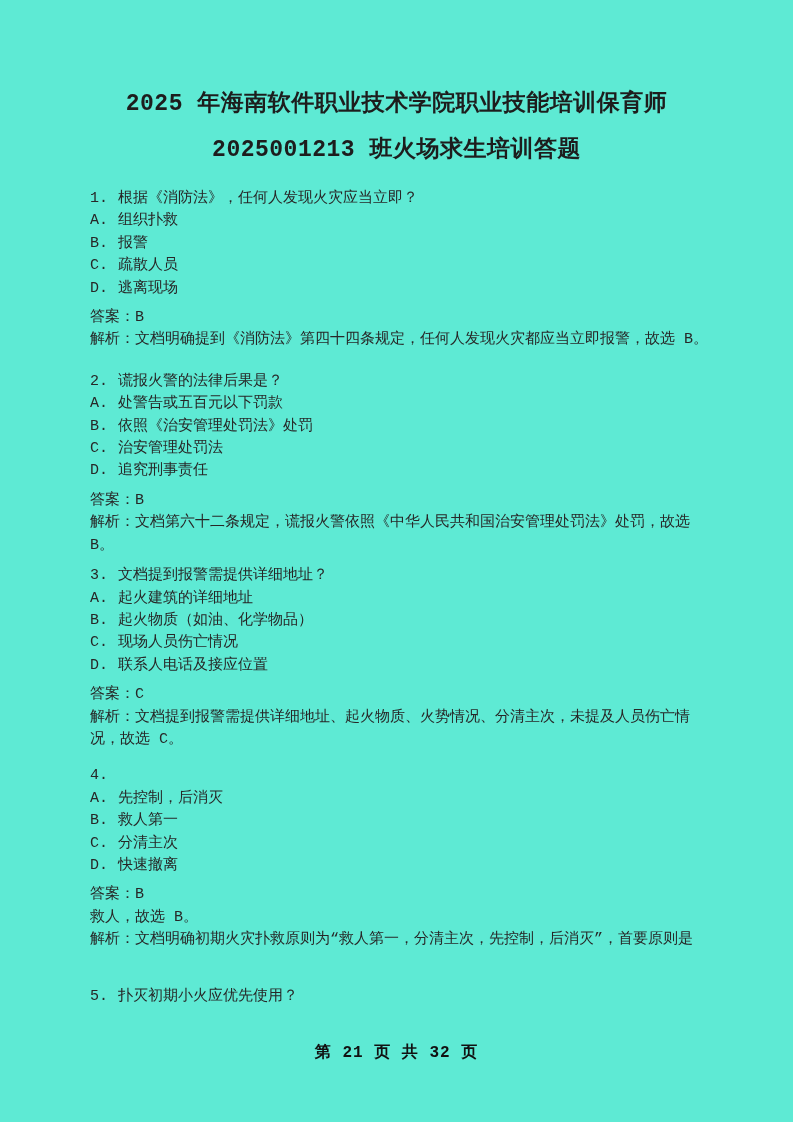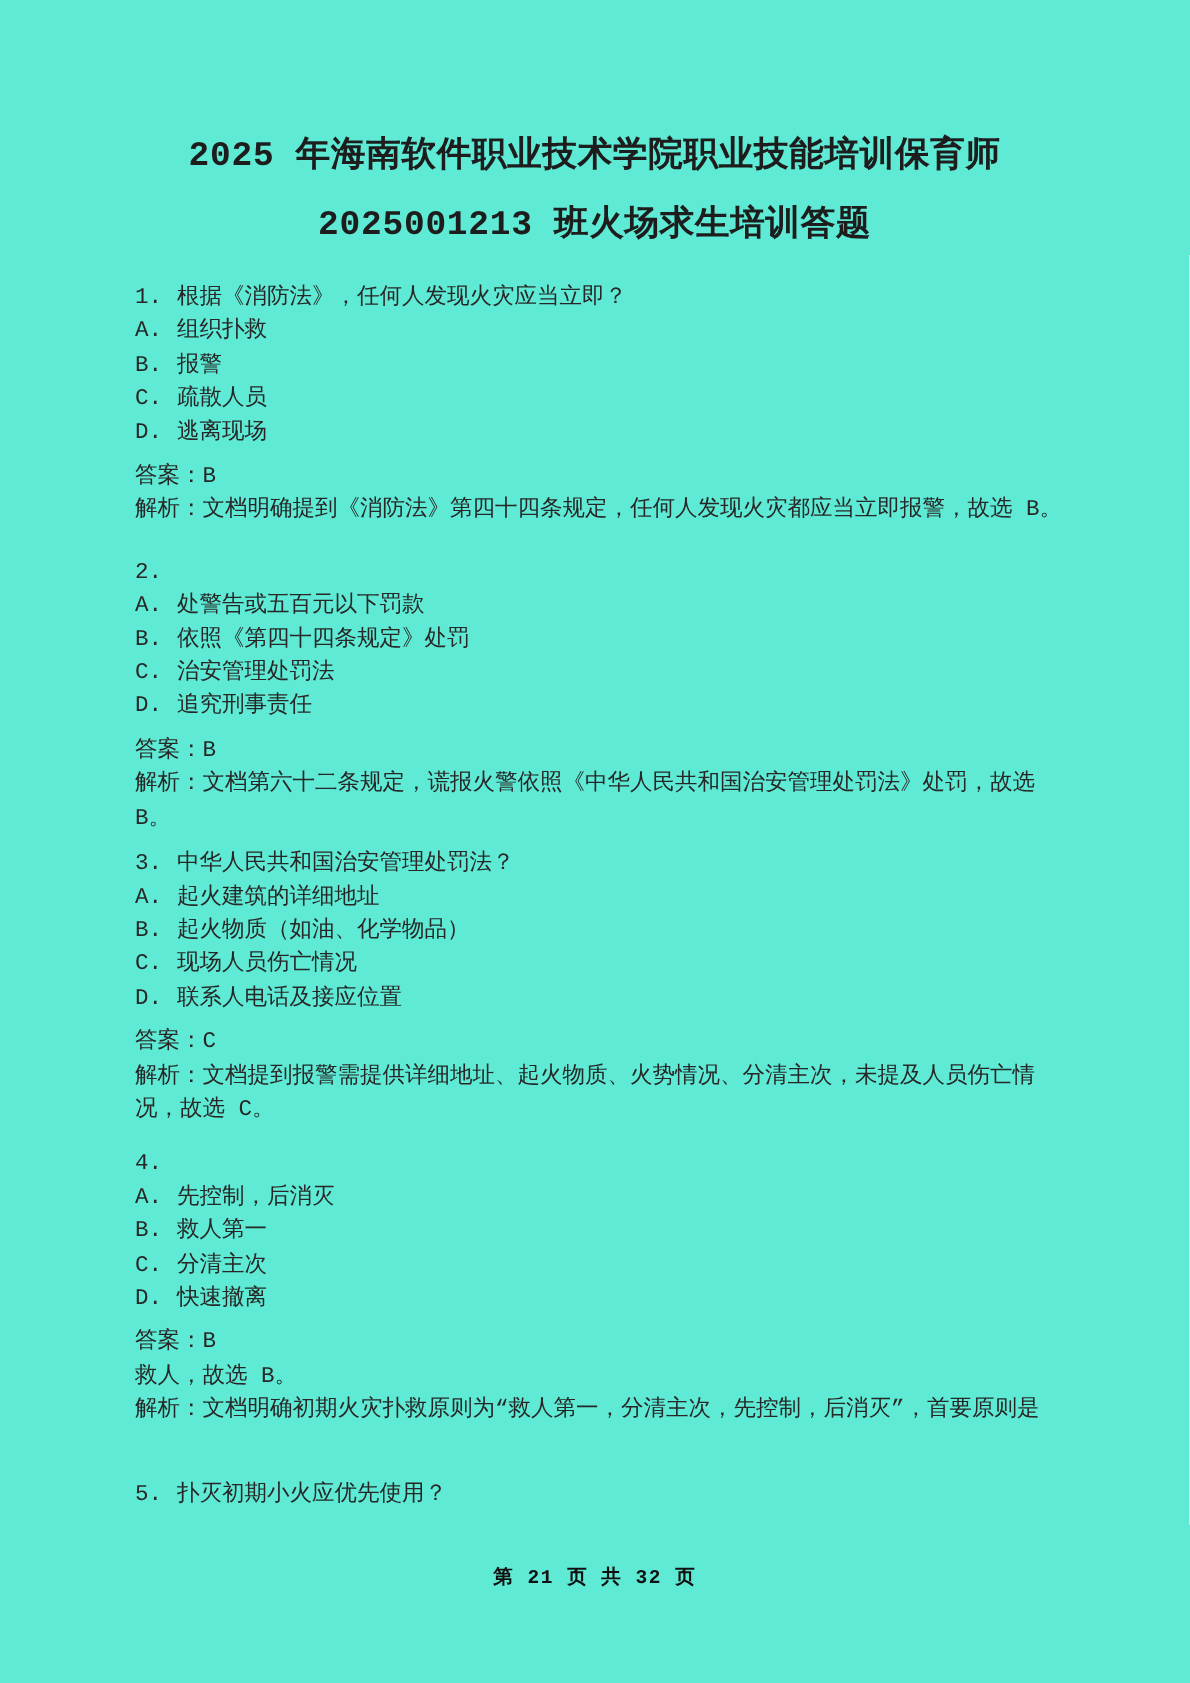--- a/index.html
+++ b/index.html
@@ -27,21 +27,21 @@
   .marker { width: 28px; flex: 0 0 28px; }
   .answer { margin-top: 7px; }
   .qa-2 { margin-top: 19px; }
   .qa-3 { margin-top: 8px; }
   .qa-4 { margin-top: 14px; }
   .qa-5 { margin-top: 34px; }
   .footer {
     position: absolute;
     left: 0; right: 0; top: 1042px;
     text-align: center;
-    font-size: 13px;
+    font-size: 16px;
     font-weight: 700;
     letter-spacing: 1px;
     color: #111111;
   }
 </style>
 </head>
 <body>
 
 <div class="page">
   <div class="doc-header">
@@ -72,47 +72,48 @@
           <span>逃离现场</span>
         </div>
         <div class="answer">
           <div class="line"><span>答案：</span><span>B</span></div>
           <div class="line">解析：文档明确提到《消防法》第四十四条规定，任何人发现火灾都应当立即报警，故选 B。</div>
         </div>
       </section>
       <section class="qa qa-2">
         <div class="line row">
           <span class="marker">2.</span>
+          <span>谎报火警的法律后果是？</span>
         </div>
         <div class="line row">
           <span class="marker">A.</span>
           <span>处警告或五百元以下罚款</span>
         </div>
         <div class="line row">
           <span class="marker">B.</span>
-          <span>依照《第四十四条规定》处罚</span>
+          <span>依照《治安管理处罚法》处罚</span>
         </div>
         <div class="line row">
           <span class="marker">C.</span>
           <span>治安管理处罚法</span>
         </div>
         <div class="line row">
           <span class="marker">D.</span>
           <span>追究刑事责任</span>
         </div>
         <div class="answer">
           <div class="line"><span>答案：</span><span>B</span></div>
           <div class="line">解析：文档第六十二条规定，谎报火警依照《中华人民共和国治安管理处罚法》处罚，故选</div>
           <div class="line">B。</div>
         </div>
       </section>
       <section class="qa qa-3">
         <div class="line row">
           <span class="marker">3.</span>
-          <span>中华人民共和国治安管理处罚法？</span>
+          <span>文档提到报警需提供详细地址？</span>
         </div>
         <div class="line row">
           <span class="marker">A.</span>
           <span>起火建筑的详细地址</span>
         </div>
         <div class="line row">
           <span class="marker">B.</span>
           <span>起火物质（如油、化学物品）</span>
         </div>
         <div class="line row">

